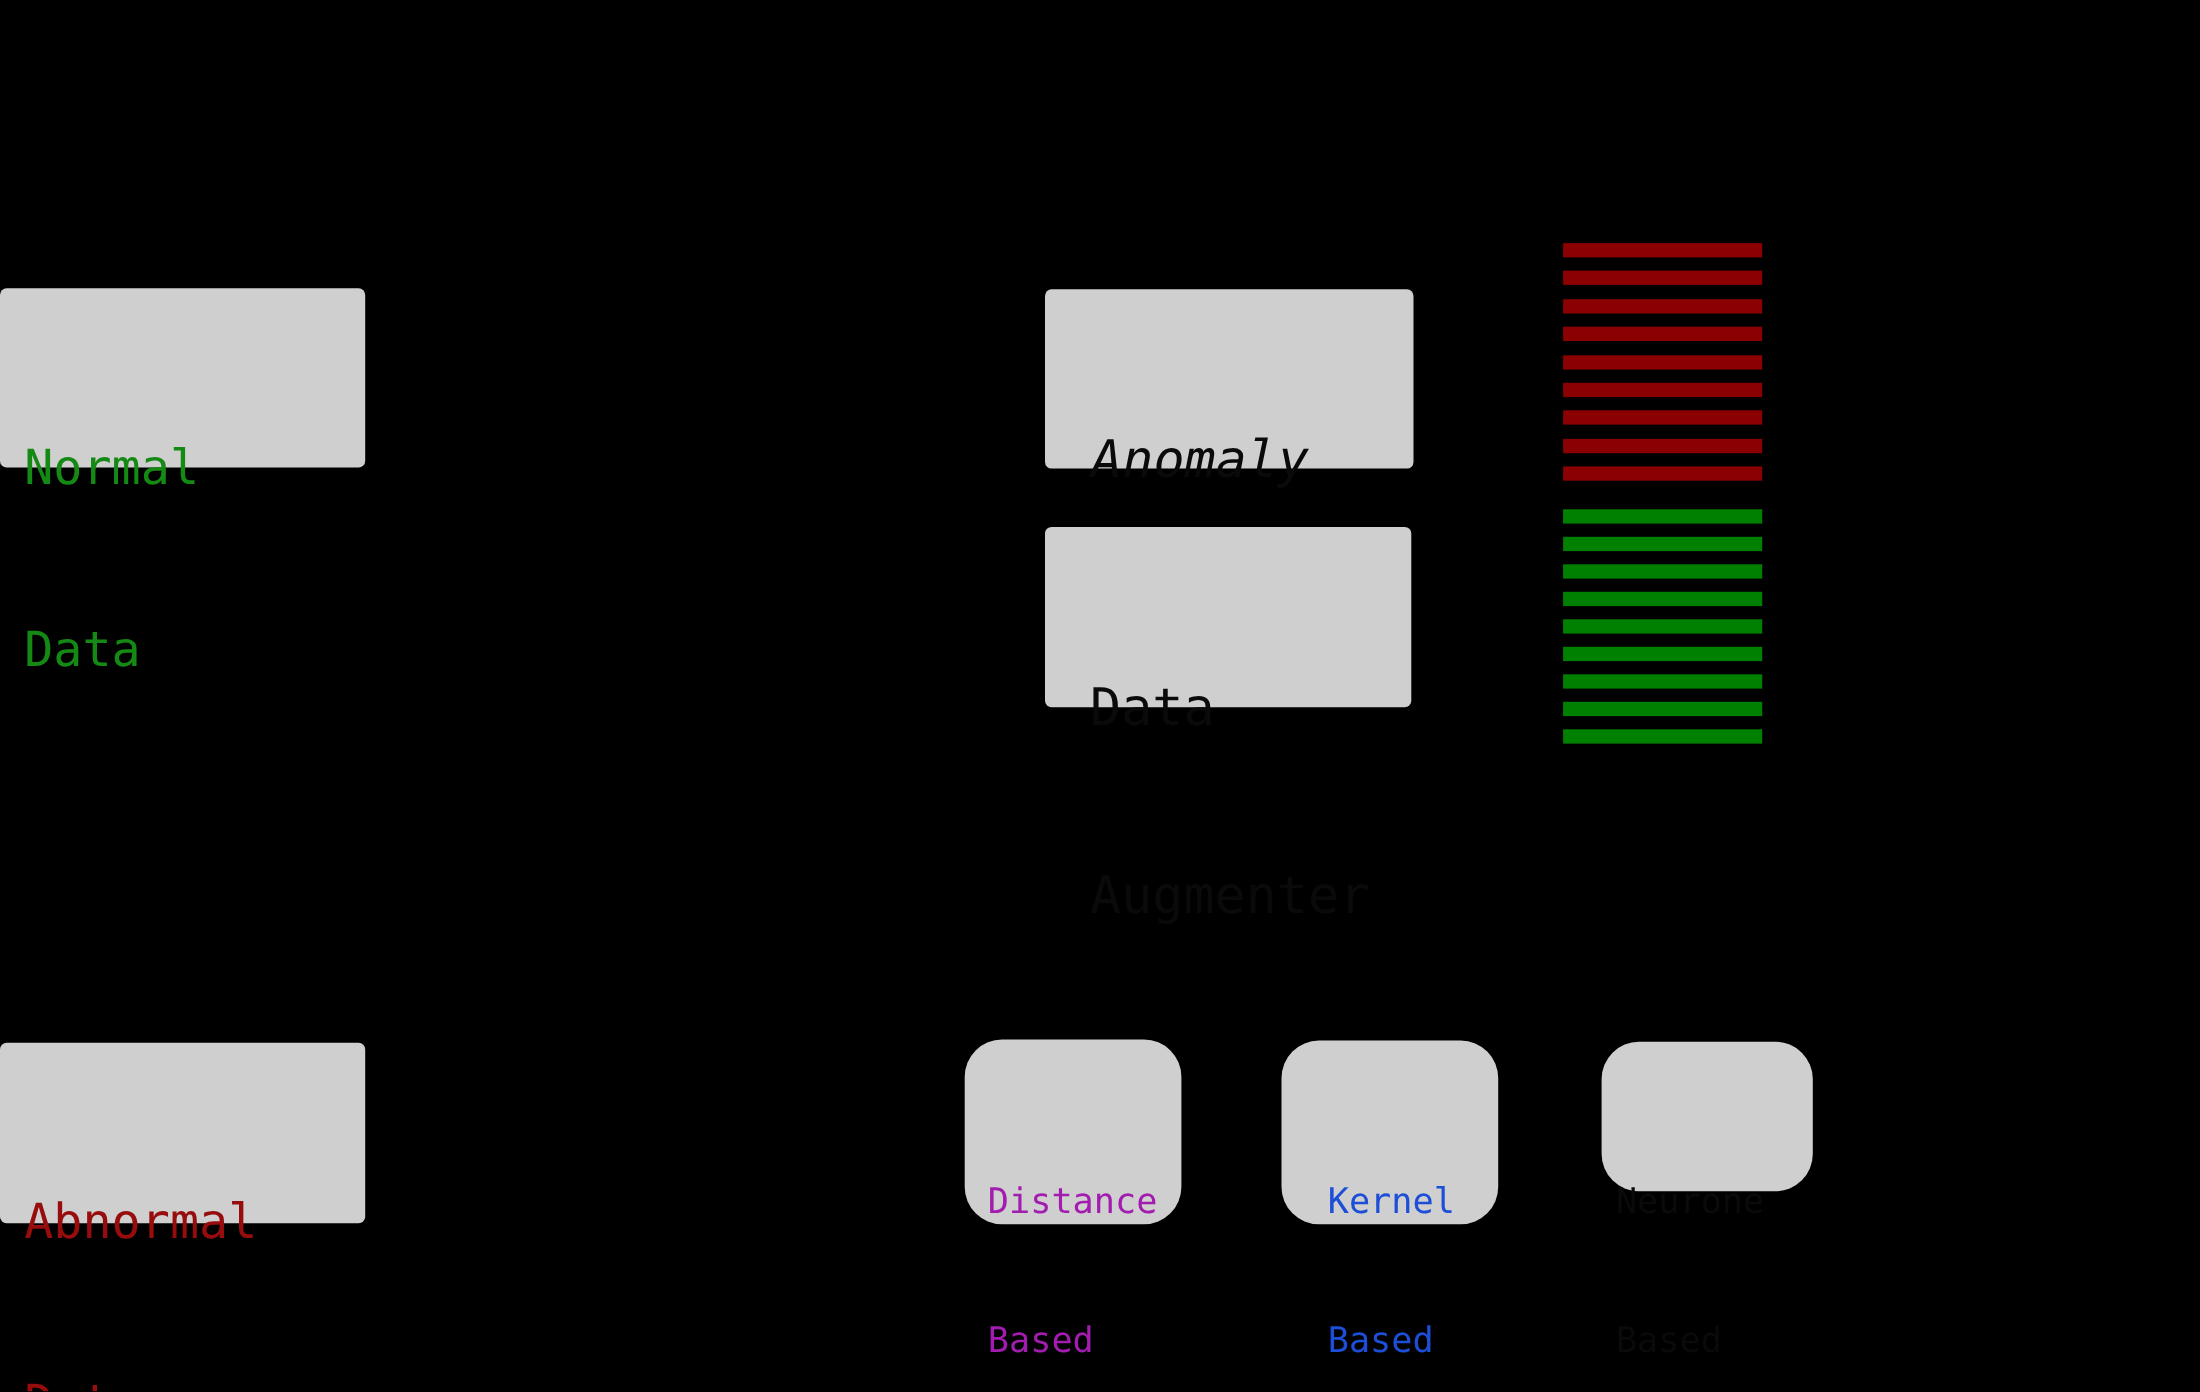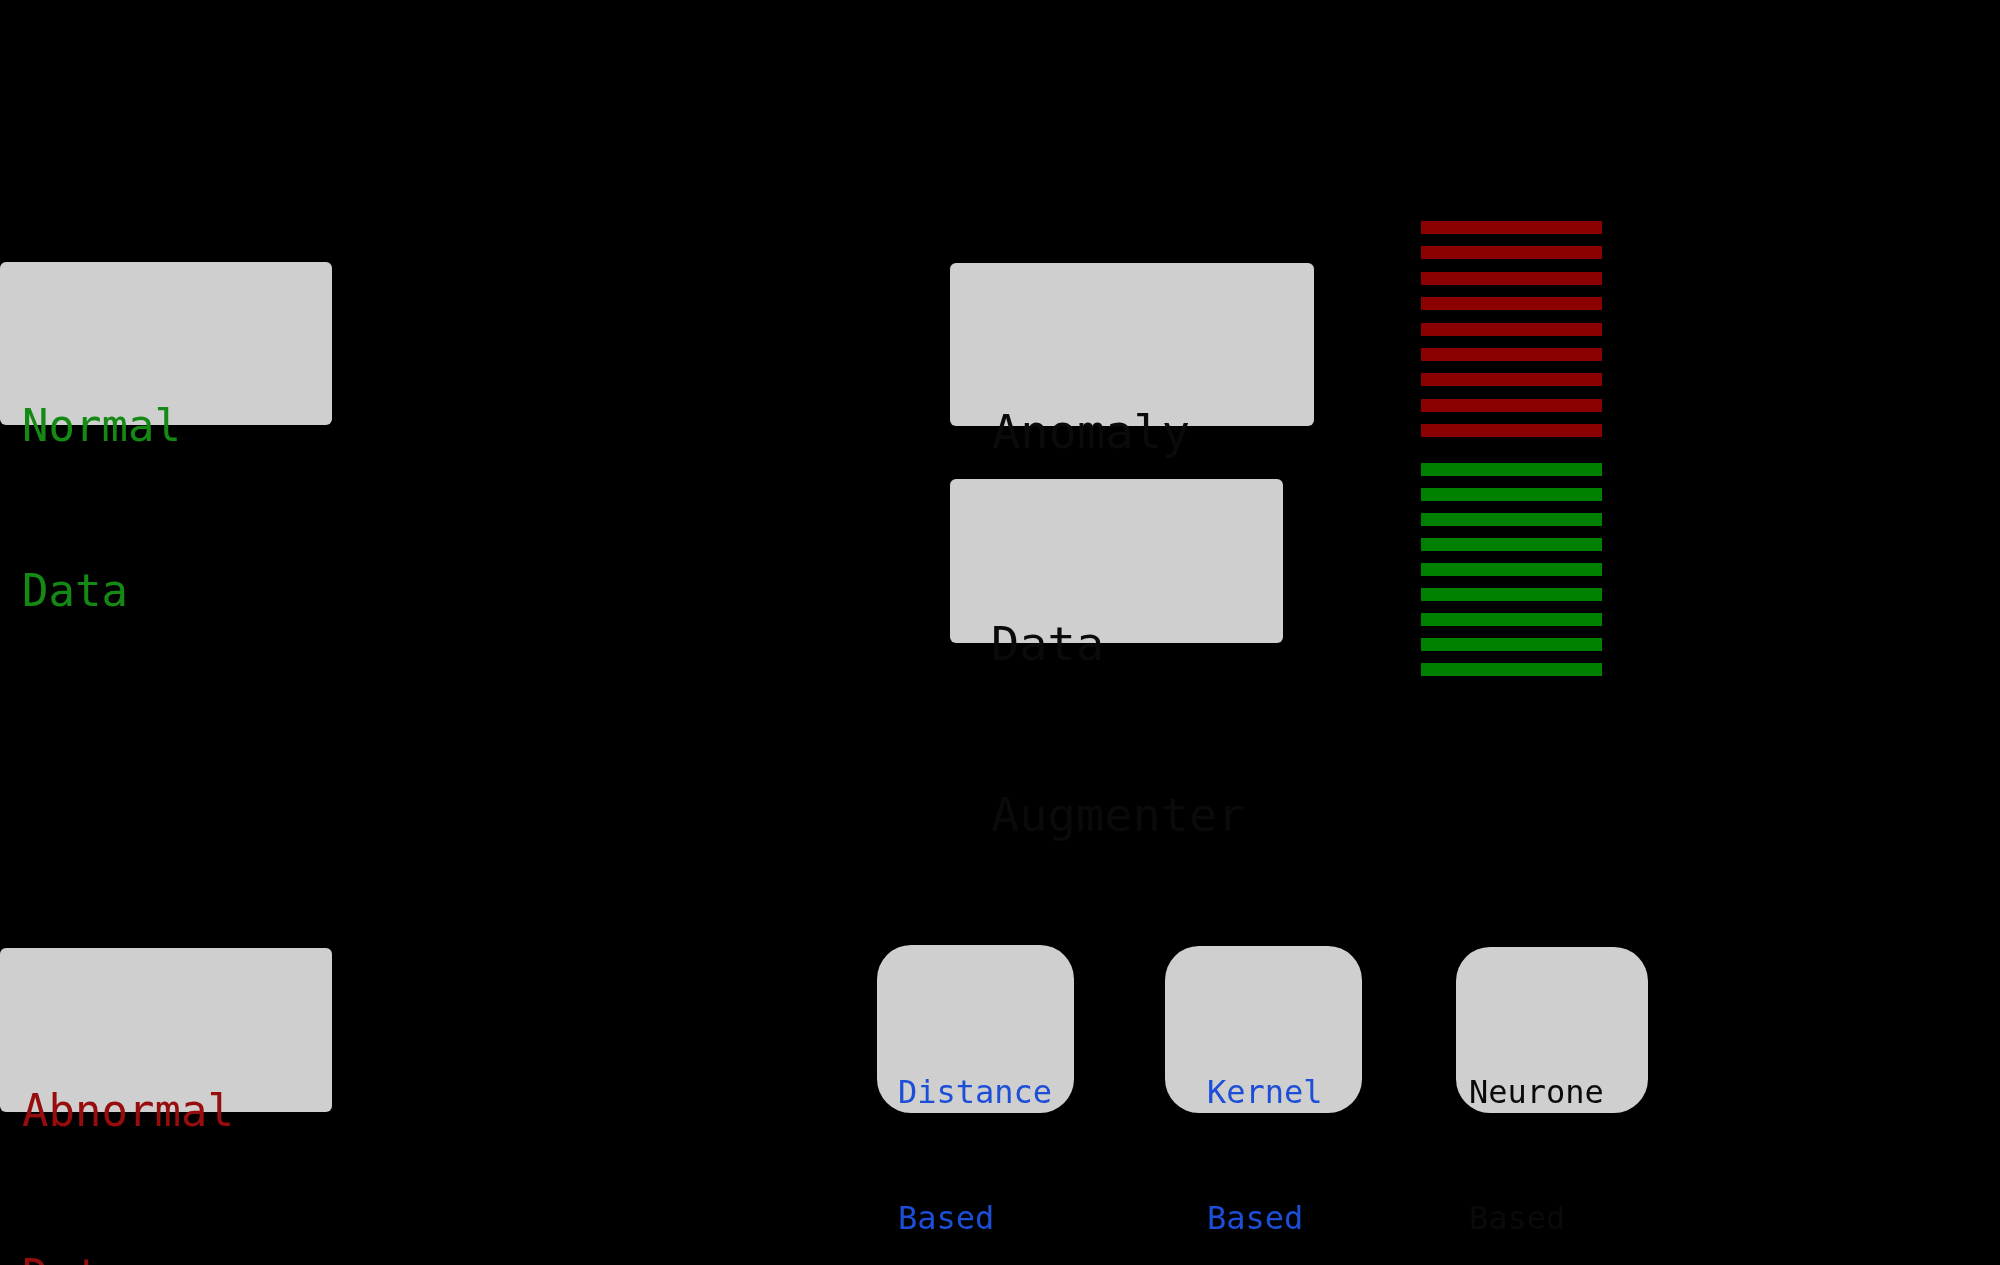--- a/index.html
+++ b/index.html
@@ -25,26 +25,26 @@
     display: block;
   }
   
   .node.size-left  { font-size: 44px; line-height: 55px; }
   
   .node.size-mid   { font-size: 47px; line-height: 57px; }
   
   .node.size-small { font-size: 32px; line-height: 42px; border-radius: 34px; }
 
   #node-normal-data      { left: 0px;    top: 262px; width: 332px; height: 163px; padding: 26px 0 0 22px; }
-  #node-anomaly-generator{ left: 950px;  top: 263px; width: 364px; height: 163px; padding: 26px 0 0 42px; }
+  #node-anomaly-generator{ left: 950px;  top: 263px; width: 335px; height: 163px; padding: 13px 0 0 42px; font-style: italic; }
   #node-data-augmenter   { left: 950px;  top: 479px; width: 333px; height: 164px; padding: 22px 0 0 41px; }
   #node-abnormal-data    { left: 0px;    top: 948px; width: 332px; height: 164px; padding: 25px 0 0 22px; }
   #node-distance-based   { left: 877px;  top: 945px; width: 197px; height: 168px; padding: 42px 0 0 21px; }
   #node-kernel-based     { left: 1165px; top: 946px; width: 197px; height: 167px; padding: 41px 0 0 42px; }
-  #node-neurone-based    { left: 1456px; top: 947px; width: 192px; height: 166px; padding: 40px 0 0 13px; }
+  #node-neurone-based    { left: 1456px; top: 947px; width: 192px; height: 136px; padding: 40px 0 0 13px; }
 
   .stripes {
     position: absolute;
     left: 1421px;
     width: 181px;
   }
   #stripes-anomaly { top: 221px; }
   #stripes-normal  { top: 463px; }
   .stripe {
     width: 100%;
@@ -95,21 +95,21 @@
       <div class="stripe" style="background: rgb(0, 128, 0);"></div>
       <div class="stripe" style="background: rgb(0, 128, 0);"></div>
       <div class="stripe" style="background: rgb(0, 128, 0);"></div>
     </div>
 
   <div id="node-abnormal-data" class="node size-left" style="background: rgb(207, 207, 207); color: rgb(151, 12, 12);">
     <span class="line">Abnormal</span>
     <span class="line">Data</span>
   </div>
 
-  <div id="node-distance-based" class="node size-small" style="background: rgb(207, 207, 207); color: #1d4ed8;">
+  <div id="node-distance-based" class="node size-small" style="background: rgb(207, 207, 207); color: #a21caf;">
     <span class="line">Distance</span>
     <span class="line">Based</span>
   </div>
 
   <div id="node-kernel-based" class="node size-small" style="background: rgb(207, 207, 207); color: #1d4ed8;">
     <span class="line">Kernel</span>
     <span class="line">Based</span>
   </div>
 
   <div id="node-neurone-based" class="node size-small" style="background: rgb(207, 207, 207); color: rgb(10, 10, 10);">

